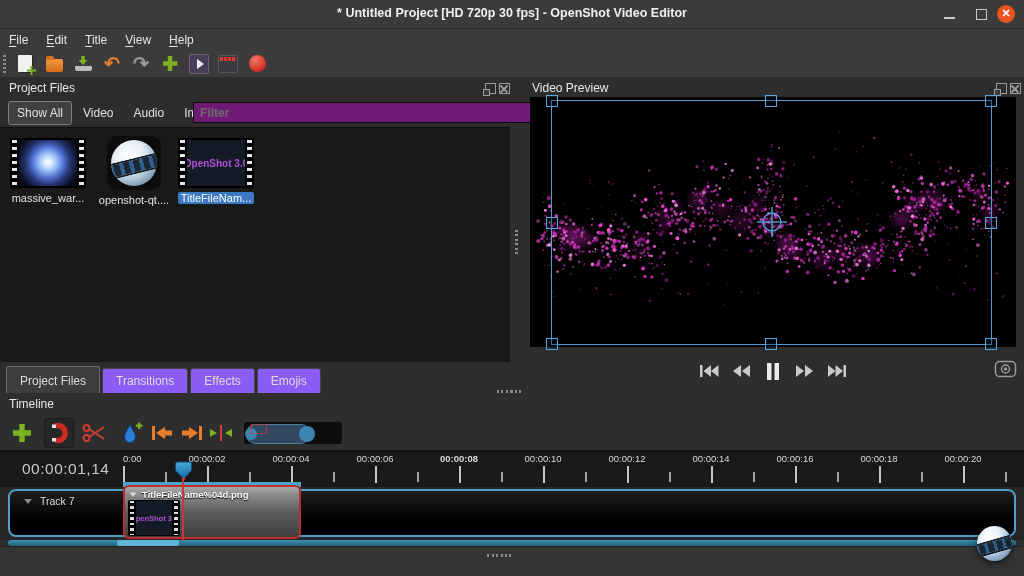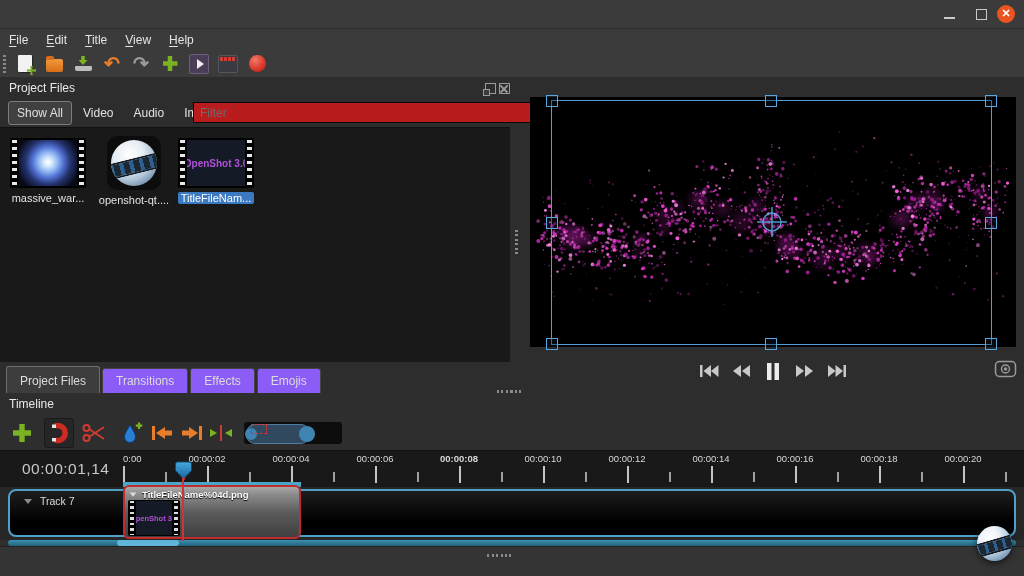--- a/index.html
+++ b/index.html
@@ -46,21 +46,21 @@
   .di.closep::before,.di.closep::after{content:"";position:absolute;left:-1px;top:3.5px;width:10px;height:1.5px;background:#9a9a9a;}
   .di.closep::before{transform:rotate(45deg);} .di.closep::after{transform:rotate(-45deg);}
 
   
   #pf-header{position:absolute;left:0;top:1px;width:510px;height:20px;background:#2d2d2d;}
   #pf-header .panel-title{position:absolute;left:9px;top:3px;}
   #pf-header .dock-icons{position:absolute;left:485px;top:5px;}
   #pf-filterrow{position:absolute;left:0;top:22px;width:510px;height:28px;display:flex;align-items:center;}
   .filter-btn{font-size:12px;color:#e0e0e0;padding:4px 8px;margin-left:2px;border-radius:3px;border:1px solid transparent;}
   .filter-btn.active{background:#404040;border-color:#7d7d7d;margin-left:8px;}
-  #filter-input{position:absolute;left:193px;top:3px;width:364px;height:21px;background:#b91c1c;border:1px solid #090909;color:#bbb;font-size:12px;padding:0 6px;box-sizing:border-box;}
+  #filter-input{position:absolute;left:193px;top:3px;width:364px;height:21px;background:#701a75;border:1px solid #090909;color:#bbb;font-size:12px;padding:0 6px;box-sizing:border-box;font-weight:bold;}
   #filter-input::placeholder{color:#6c6c6c;}
   #pf-files{position:absolute;left:0;top:50px;width:510px;height:235px;background:#191919;border-top:1px solid #101010;}
   .file-item{position:absolute;width:84px;text-align:center;}
   .thumb-film{position:relative;width:76px;height:50px;margin:0 auto;background:#000;border-radius:2px;}
   .sprocket{position:absolute;top:2px;bottom:2px;width:5px;background:repeating-linear-gradient(#e8e8e8 0 3.5px,transparent 3.5px 7px);}
   .sprocket.l{left:2px;} .sprocket.r{right:2px;}
   .thumb-inner{position:absolute;left:9px;right:9px;top:2px;bottom:2px;overflow:hidden;}
   .art-explosion{background:radial-gradient(circle at 50% 48%,#ffffff 0%,#dcecff 10%,#8fb6f2 26%,#4f6fd0 42%,#25336e 60%,#070b18 85%);}
   .thumb-logo{position:relative;width:54px;height:54px;margin:0 auto;background:#0c0c0c;border-radius:10px;display:flex;align-items:center;justify-content:center;}
   .logo-sphere{width:46px;height:46px;border-radius:50%;background:radial-gradient(circle at 38% 32%,#ffffff,#e6edf4 35%,#aec4d6 60%,#6d8ba6 82%,#3f5f7e 100%);position:relative;overflow:hidden;}
@@ -128,20 +128,21 @@
   #grip-bot{position:absolute;left:487px;top:159px;}
   #tl-bottom{position:absolute;left:0;top:153px;width:1024px;height:30px;background:#343434;border-top:1px solid #222;}
 
   .logo-ball{position:absolute;left:977px;top:133px;width:35px;height:35px;border-radius:50%;background:radial-gradient(circle at 35% 30%,#ffffff,#eaf1f7 30%,#bcd1e1 52%,#7e9cba 75%,#3f6388 95%);box-shadow:0 2px 7px rgba(0,0,0,.65);overflow:hidden;z-index:9;}
   .logo-ball::after{content:"";position:absolute;left:-4px;top:13px;width:44px;height:10px;background:repeating-linear-gradient(90deg,#1b2732 0 3px,#2e5f8e 3px 6px,#1b2732 6px 9px);border-top:2px solid #141d26;border-bottom:2px solid #141d26;border-radius:5px;transform:rotate(-16deg);}
 </style>
 </head>
 <body>
 
 <div id="titlebar">
+  <div id="win-title">* Untitled Project [HD 720p 30 fps] - OpenShot Video Editor</div>
   <div id="btn-min" class="winbtn"></div>
   <div id="btn-max" class="winbtn"></div>
   <div id="btn-close" class="winbtn">✕</div>
 </div>
 
 <div id="menubar">
   <span class="menu-item mnemonic"><u>F</u>ile</span>
   <span class="menu-item mnemonic"><u>E</u>dit</span>
   <span class="menu-item mnemonic"><u>T</u>itle</span>
   <span class="menu-item mnemonic"><u>V</u>iew</span>
@@ -226,20 +227,27 @@
     </div>
   </div>
   <div class="vgrip"></div>
   <div id="pf-tabs">
     <span class="tab active">Project Files</span>
     <span class="tab">Transitions</span>
     <span class="tab">Effects</span>
     <span class="tab">Emojis</span>
   </div>
 
+  <div id="vp-header">
+    <span class="panel-title">Video Preview</span>
+    <span class="dock-icons">
+      <span class="di float"></span>
+      <span class="di closep"></span>
+    </span>
+  </div>
   <div id="preview">
     <svg id="particle-svg" width="486" height="250">
       <defs>
           <filter id="blur3">
             <feGaussianBlur stdDeviation="3"></feGaussianBlur>
           </filter>
         </defs>
       <g id="pgroup">
           <circle cx="33.6" cy="135.5" r="8.55" fill="#d62fc4" opacity="0.17" filter="url(#blur3)"></circle>
           <circle cx="40.8" cy="135.1" r="8.74" fill="#d62fc4" opacity="0.17" filter="url(#blur3)"></circle>

